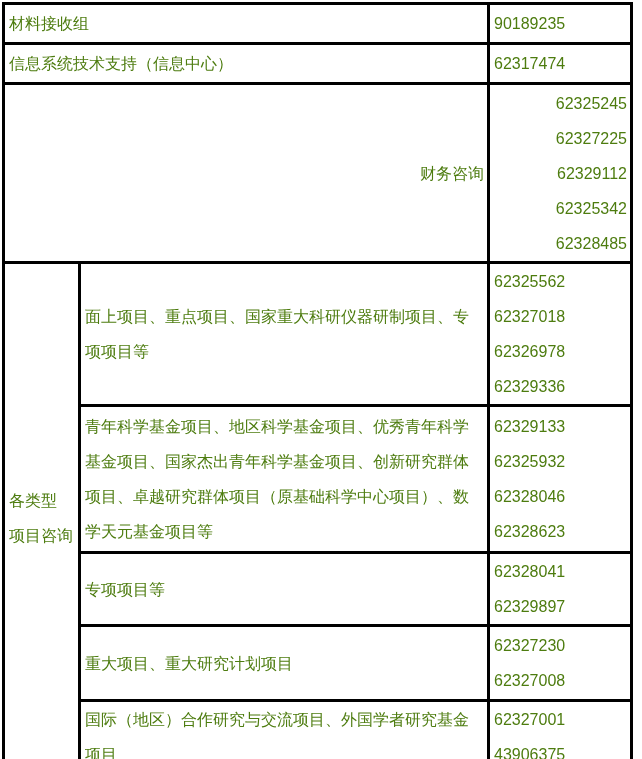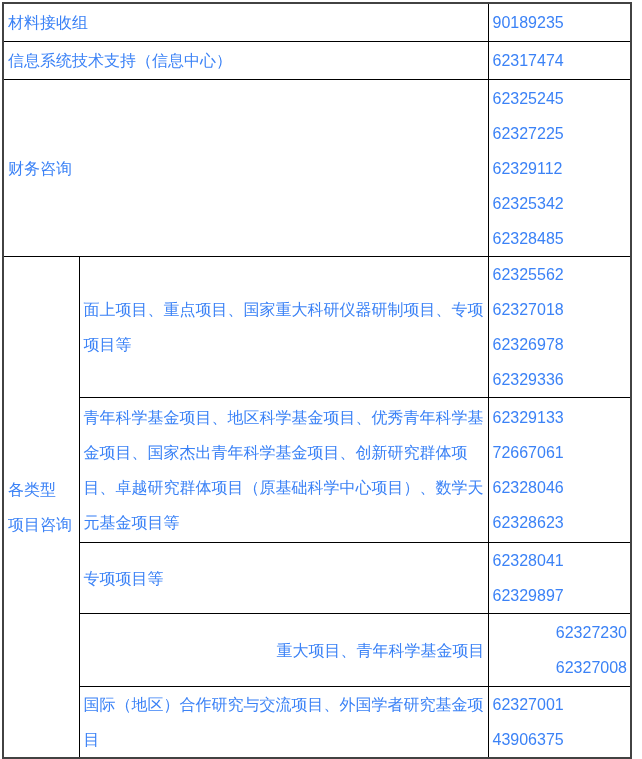--- a/index.html
+++ b/index.html
@@ -16,40 +16,40 @@
     padding: 2px;
     overflow: hidden;
   }
   table.contact-table {
     border-collapse: collapse;
     table-layout: fixed;
     width: 628px;
     border: 2px solid #424242;
   }
   table.contact-table td {
-    border: 1px solid #000000;
+    border: 3px solid #000000;
     vertical-align: middle;
     padding: 0 3px 0 4px;
     font-size: 16px;
     line-height: 35px;
-    color: #3b82f6;
+    color: #4d7c0f;
     overflow: hidden;
     word-break: break-all;
   }
   col.c1 { width: 76px; }
   col.c2 { width: 409px; }
   col.c3 { width: 143px; }
 
   tr.r1 td { height: 37px; }
   tr.r2 td { height: 37px; }
-  tr.r3 td { height: 176px; }
+  tr.r3 td { height: 176px; text-align: right; }
   tr.r4 td { height: 140px; }
   tr.r5 td { height: 144px; }
   tr.r6 td { height: 69px; border-radius: 21px; }
-  tr.r7 td { height: 72px; text-align: right; }
+  tr.r7 td { height: 72px; }
   tr.r8 td { height: 64px; margin-left: 28px; }
 
   .phone-line { line-height: 35px; }
   .cat-line { line-height: 35px; }
 </style>
 </head>
 <body>
 
 <div class="page">
   <table class="contact-table">
@@ -96,36 +96,36 @@
         <div class="phone-line">62327018</div>
         <div class="phone-line">62326978</div>
         <div class="phone-line">62329336</div>
       </td>
     </tr>
 
     <tr class="r5">
       <td>青年科学基金项目、地区科学基金项目、优秀青年科学基金项目、国家杰出青年科学基金项目、创新研究群体项目、卓越研究群体项目（原基础科学中心项目）、数学天元基金项目等</td>
       <td>
         <div class="phone-line">62329133</div>
-        <div class="phone-line">72667061</div>
+        <div class="phone-line">62325932</div>
         <div class="phone-line">62328046</div>
         <div class="phone-line">62328623</div>
       </td>
     </tr>
 
     <tr class="r6">
       <td>专项项目等</td>
       <td>
         <div class="phone-line">62328041</div>
         <div class="phone-line">62329897</div>
       </td>
     </tr>
 
     <tr class="r7">
-      <td>重大项目、青年科学基金项目</td>
+      <td>重大项目、重大研究计划项目</td>
       <td>
         <div class="phone-line">62327230</div>
         <div class="phone-line">62327008</div>
       </td>
     </tr>
 
     <tr class="r8">
       <td>国际（地区）合作研究与交流项目、外国学者研究基金项目</td>
       <td>
         <div class="phone-line">62327001</div>

